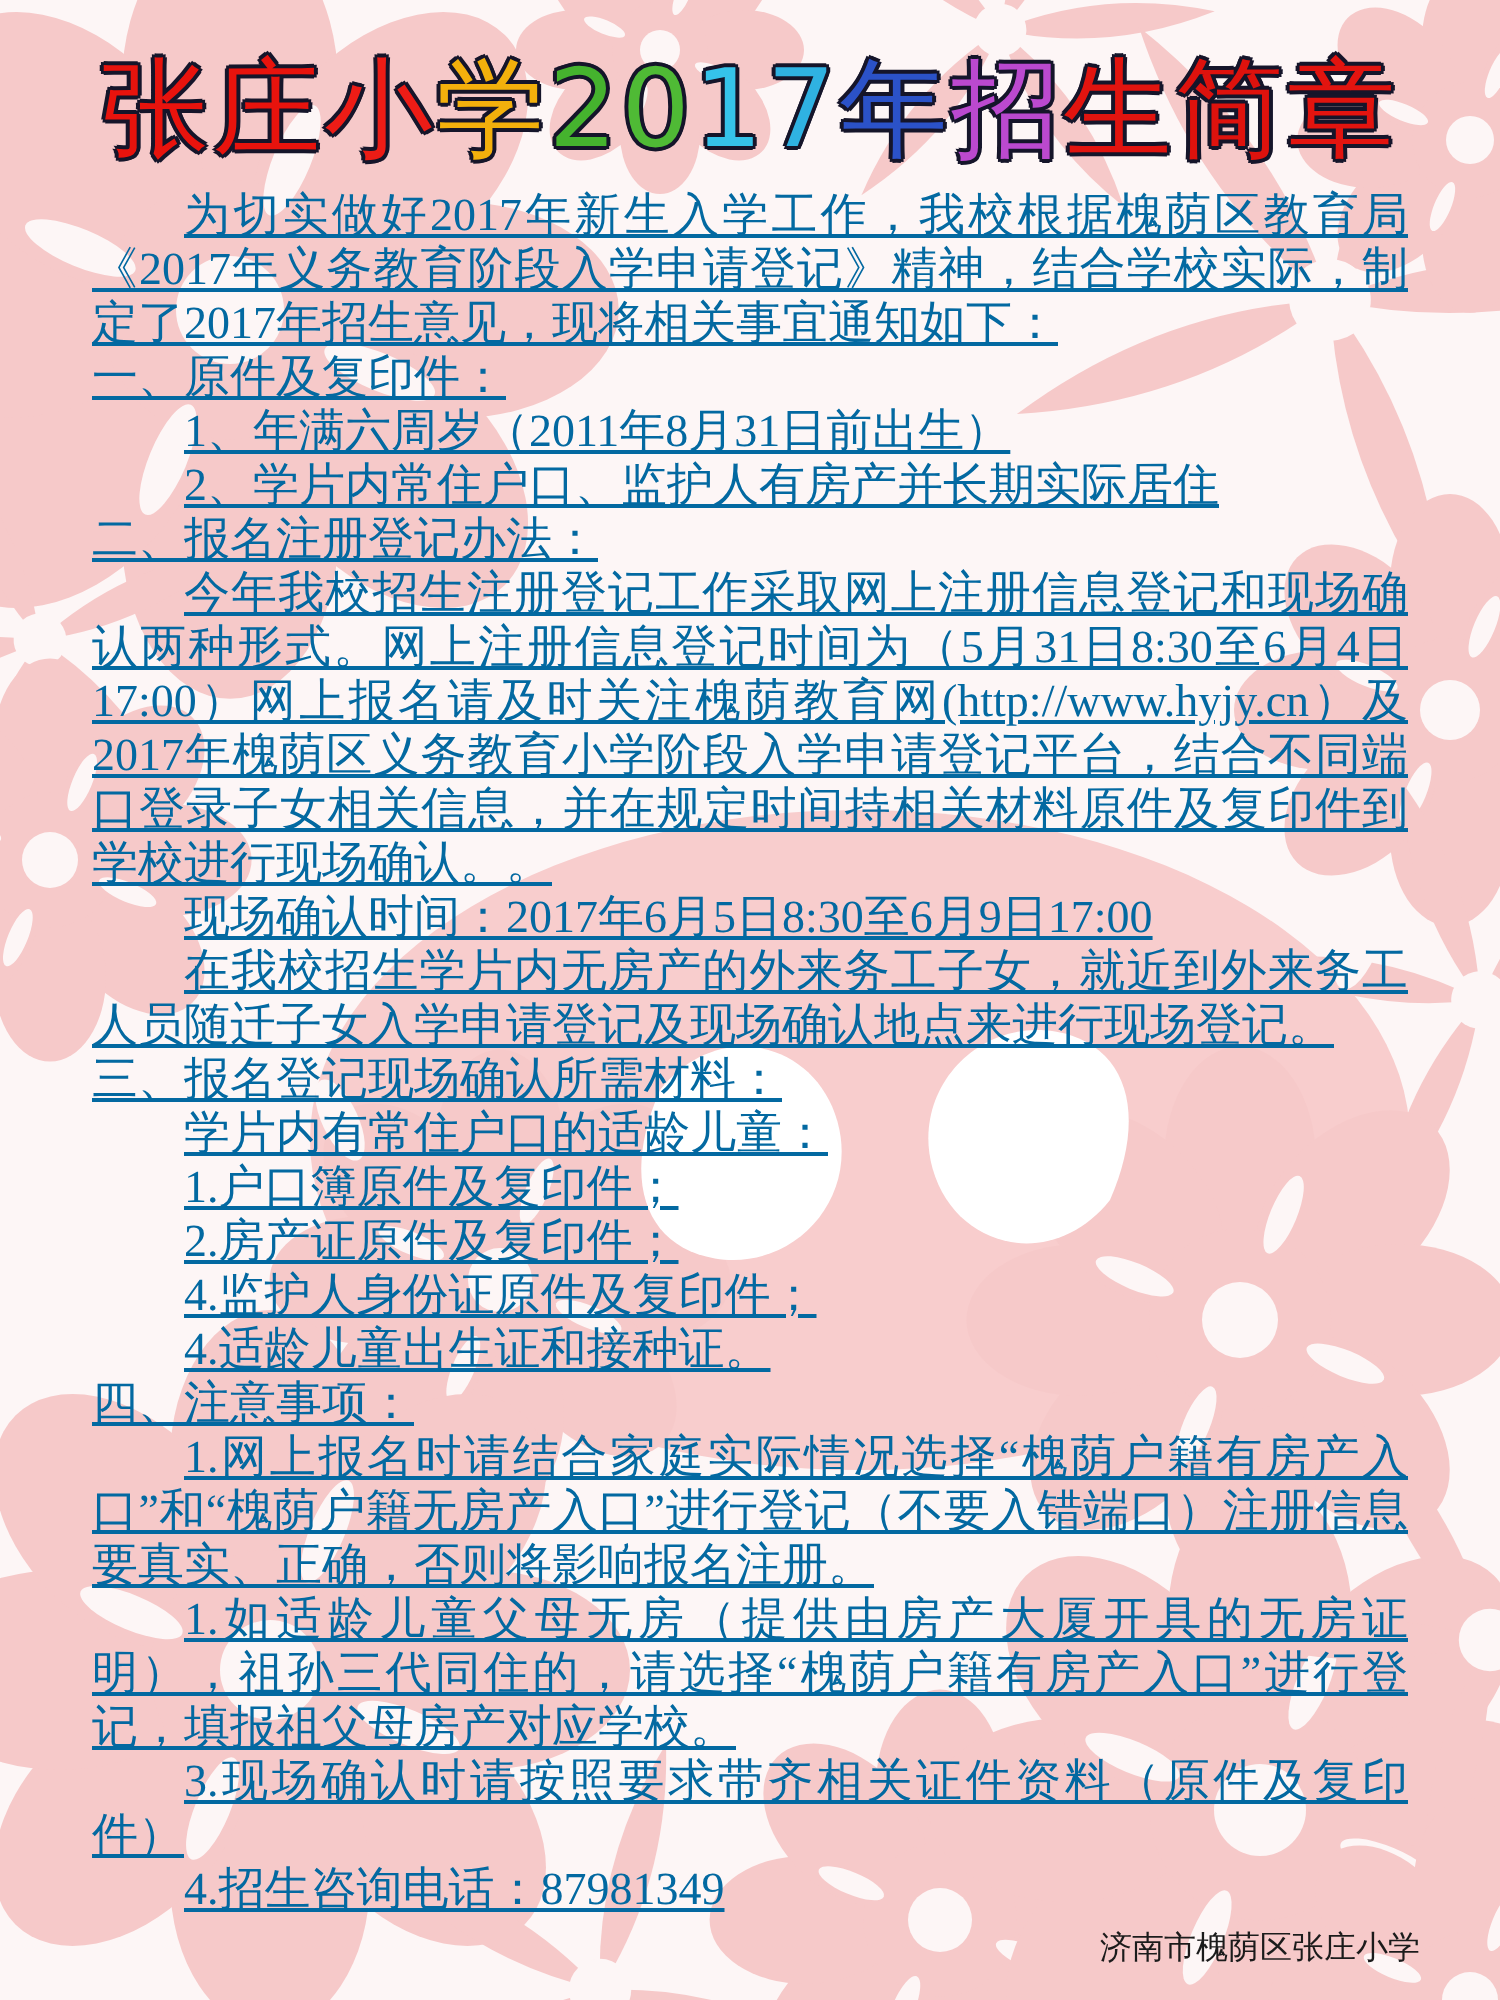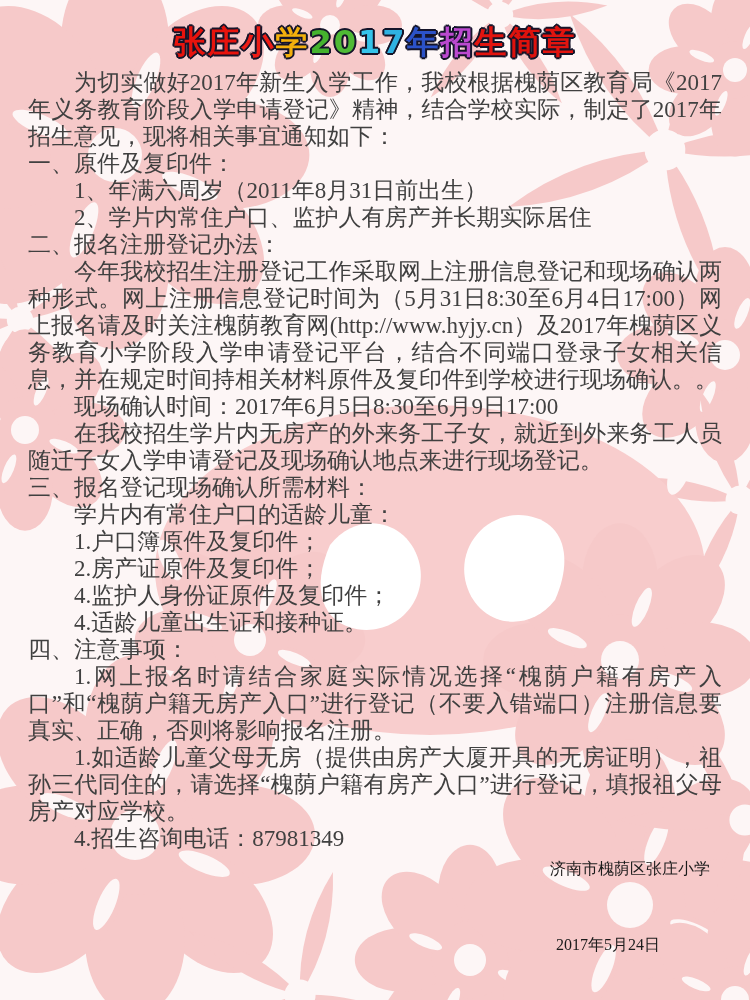--- a/index.html
+++ b/index.html
@@ -11,39 +11,40 @@
     font-family:"Liberation Serif", serif;
   }
   .bg {
     position:absolute; left:0; top:0; width:750px; height:1000px;
   }
   .content { position:relative; z-index:1; }
   .title {
     margin:24px 10px 8px;
     text-align:center;
     font-family:"DejaVu Sans", sans-serif;
-    font-weight:bold;
-    font-size:32px;
+    font-weight:normal;
+    font-size:54px;
     line-height:1.15;
     letter-spacing:2px;
     white-space:nowrap;
   }
   .title span {
     text-shadow:
       -2px 0 0 var(--outline,#15152a), 2px 0 0 var(--outline,#15152a),
       0 -2px 0 var(--outline,#15152a), 0 2px 0 var(--outline,#15152a),
       -1.4px -1.4px 0 var(--outline,#15152a), 1.4px -1.4px 0 var(--outline,#15152a),
       -1.4px 1.4px 0 var(--outline,#15152a), 1.4px 1.4px 0 var(--outline,#15152a);
   }
   .body {
-    padding:0 28px;
+    padding:0 46px;
     font-size:23px;
     line-height:27px;
-    color:#404040;
+    color:#0369a1;
     text-align:justify;
+    text-decoration:underline;
   }
   .body p { margin:0; }
   .body p.indent { text-indent:2em; }
   .sig {
     padding:2px 30px 0;
     font-size:16px;
     line-height:30px;
     color:#1b1b1b;
     text-align:right;
   }
@@ -169,20 +170,21 @@
         <p class="indent">在我校招生学片内无房产的外来务工子女，就近到外来务工人员随迁子女入学申请登记及现场确认地点来进行现场登记。</p>
         <p>三、报名登记现场确认所需材料：</p>
         <p class="indent">学片内有常住户口的适龄儿童：</p>
         <p class="indent">1.户口簿原件及复印件；</p>
         <p class="indent">2.房产证原件及复印件；</p>
         <p class="indent">4.监护人身份证原件及复印件；</p>
         <p class="indent">4.适龄儿童出生证和接种证。</p>
         <p>四、注意事项：</p>
         <p class="indent">1.网上报名时请结合家庭实际情况选择“槐荫户籍有房产入口”和“槐荫户籍无房产入口”进行登记（不要入错端口）注册信息要真实、正确，否则将影响报名注册。</p>
         <p class="indent">1.如适龄儿童父母无房（提供由房产大厦开具的无房证明），祖孙三代同住的，请选择“槐荫户籍有房产入口”进行登记，填报祖父母房产对应学校。</p>
+        <p class="indent">3.现场确认时请按照要求带齐相关证件资料（原件及复印件）</p>
         <p class="indent">4.招生咨询电话：87981349</p>
       </div>
 
     <div class="sig">
       <div class="sig-school">济南市槐荫区张庄小学</div>
       <div class="sig-date">2017年5月24日</div>
     </div>
 
   </div>
 </div>

